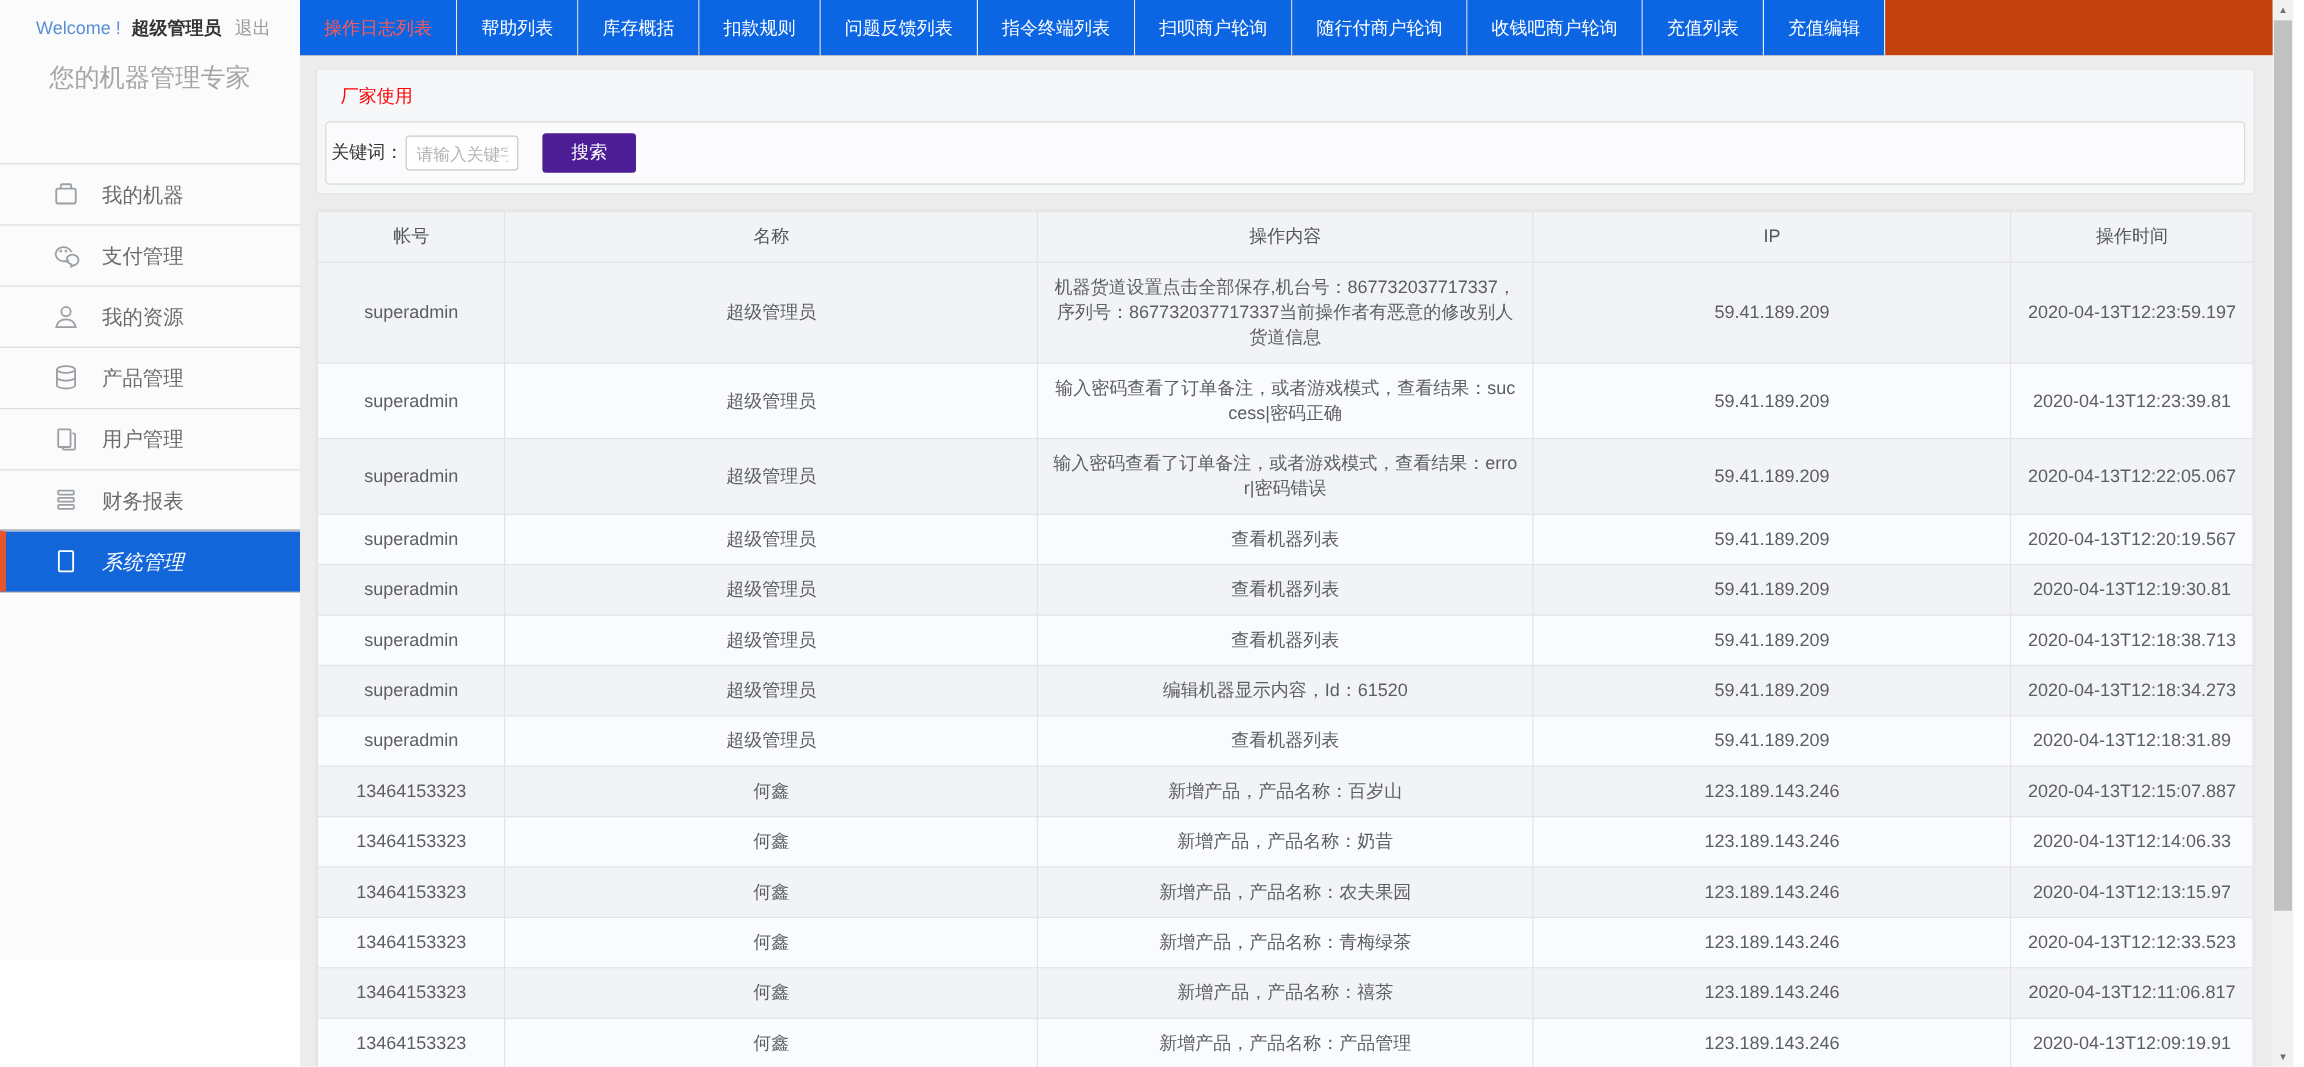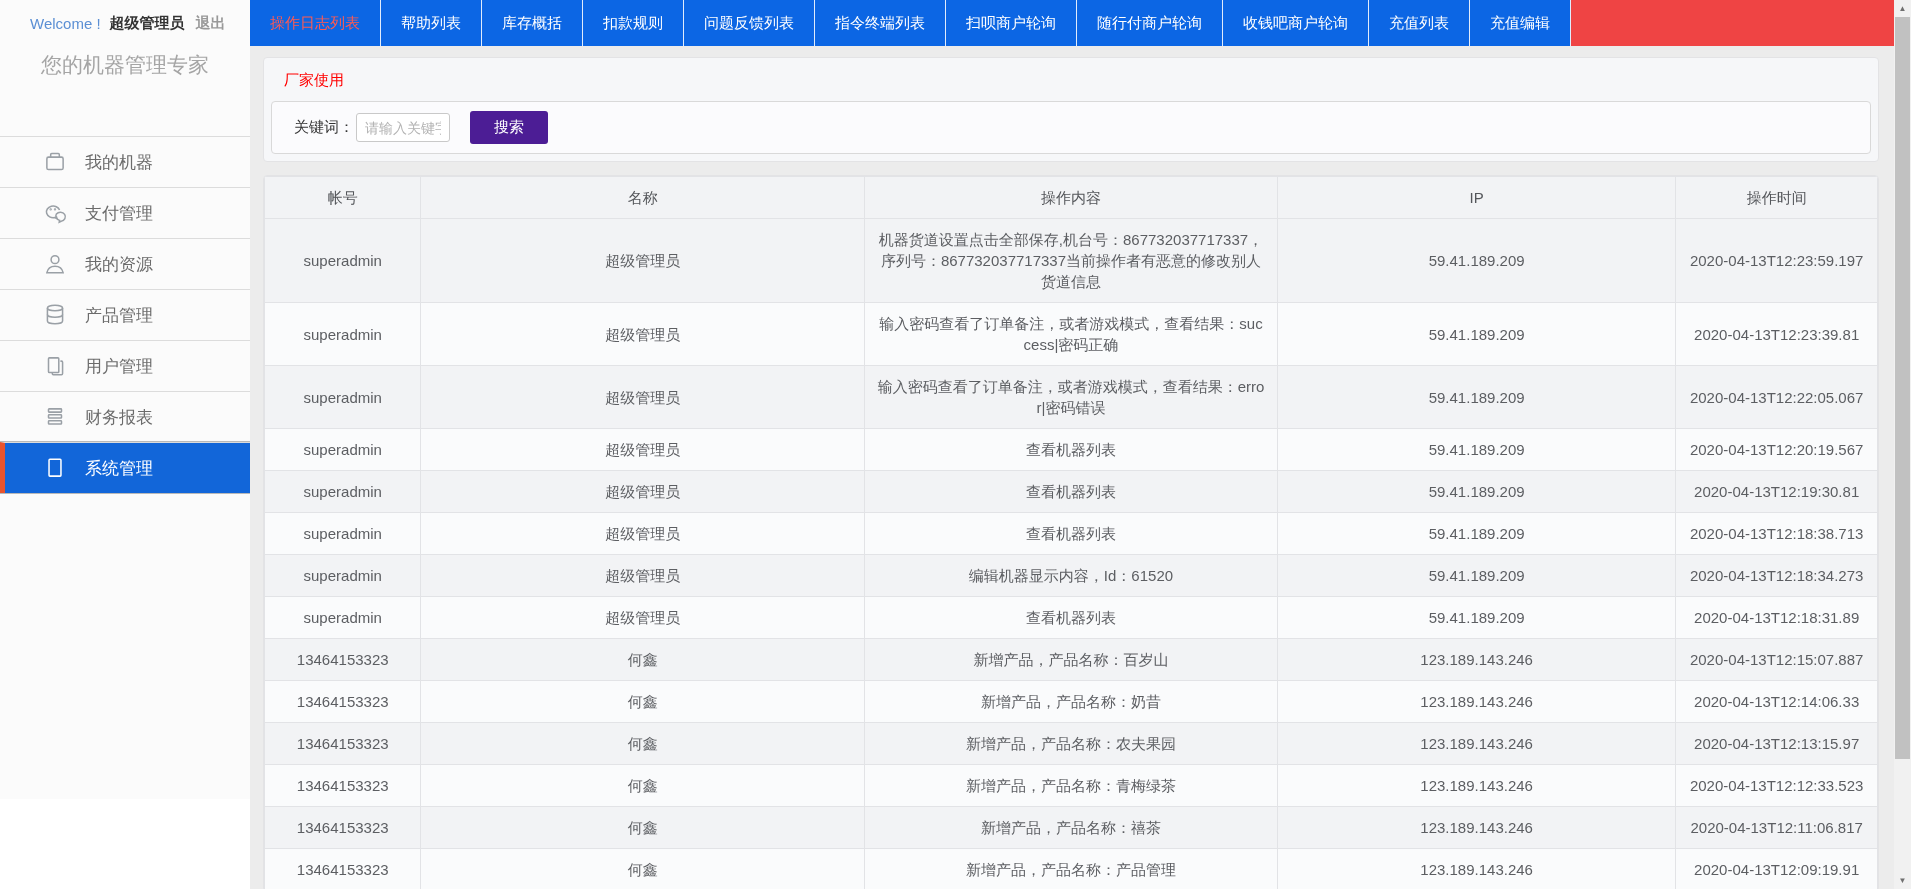--- a/index.html
+++ b/index.html
@@ -5,41 +5,41 @@
   * { margin:0; padding:0; box-sizing:border-box; }
   html,body { background:#fff; }
   body { font-family:"Liberation Sans", sans-serif; }
   .wrap { position:relative; width:1920px; height:889px; overflow:hidden; background:#fff; }
 
   
   .sidebar { position:absolute; left:0; top:0; width:250px; height:799px; background:#fbfbfb; z-index:2; }
   .welcome { height:46px; display:flex; align-items:center; padding-left:30px; font-size:15px; white-space:nowrap; }
   .welcome .w { color:#5b8fd4; }
   .welcome .u { color:#333; font-weight:bold; margin-left:9px; }
-  .welcome .q { color:#999; margin-left:11px; cursor:pointer;font-weight:bold; }
+  .welcome .q { color:#999; margin-left:11px; cursor:pointer; }
   .logo { margin-top:8px; text-align:center; font-size:42px; font-weight:bold; color:#3eb2ef; letter-spacing:2px; }
   .tagline { text-align:center; font-size:21px; color:#a5a5a5; margin-top:5px; }
   .menu { margin-top:57px; }
   .mi { height:51px; display:flex; align-items:center; padding-left:42px; border-top:1px solid #dcdcdc; color:#6b6b6b; font-size:17px; cursor:pointer;text-align:right; }
   .mi .ic { width:26px; height:26px; margin-right:17px; flex:0 0 26px; color:#9aa0a6; }
   .mi .ic svg { width:26px; height:26px; display:block; }
-  .mi.active { background:#1266d9; color:#fff; padding-left:37px; border-left:5px solid #e8542e; box-shadow:0 -1px 0 #b9b9b9, 0 1px 0 #b9b9b9; }
+  .mi.active { background:#1266d9; color:#fff; padding-left:37px; border-left:5px solid #e8542e; box-shadow:0 -1px 0 #b9b9b9, 0 1px 0 #b9b9b9;font-style:italic; }
   .mi.active .ic { color:#fff; }
 
   
-  .navbar { position:absolute; left:250px; top:0; width:1644px; height:46px; background:#ef4444; display:flex; z-index:1; }
+  .navbar { position:absolute; left:250px; top:0; width:1644px; height:46px; background:#c2410c; display:flex; z-index:1; }
   .tab { background:#0c66e4; border-right:1px solid rgba(255,255,255,.88); color:#fff; font-size:15px; padding:0 20px; display:flex; align-items:center; cursor:pointer; white-space:nowrap; }
   .tab.active { color:#ff5a52; }
 
   
   .content { position:absolute; left:250px; top:46px; width:1644px; height:843px; background:#ececec; padding:11px 15px 0 13px; }
   .panel { background:#f6f7f9; border:1px solid #e3e3e5; border-radius:4px; }
   .search-panel { padding:6px 7px 7px; margin-bottom:13px; }
   .section-title { color:#ff0000; font-weight:normal; font-size:15px; padding:7px 13px 11px; }
-  .search-box { border:1px solid #d9d9d9; border-radius:4px; background:#fbfbfd; height:53px; display:flex; align-items:center; padding-left:22px; }
+  .search-box { border:1px solid #d9d9d9; border-radius:4px; background:#fbfbfd; height:53px; display:flex; align-items:center; padding-left:4px; }
   .kw-label { font-size:15px; color:#333; }
   .kw-input { width:94px; height:29px; border:1px solid #c9c9c9; border-radius:3px; padding:0 8px; font-size:14px; color:#333; background:#fff; margin-left:2px; outline:none; }
   .kw-input::placeholder { color:#b3b3b3; }
   .search-btn { margin-left:20px; width:78px; height:33px; background:#4c1d95; color:#fff; border:0; border-radius:3px; font-size:15px; cursor:pointer; font-family:Liberation Mono, monospace; }
 
   .table-panel { overflow:hidden; }
   table { width:100%; border-collapse:collapse; table-layout:fixed; }
   th, td { border:1px solid #e2e3e6; text-align:center; vertical-align:middle; font-size:15px; color:#5c5e62; padding:10px 12px; line-height:21px; word-break:break-all; }
   th { font-weight:normal; color:#54565a; background:#f2f3f5; }
   tbody tr:nth-child(odd)  td { background:#f2f3f5; }

